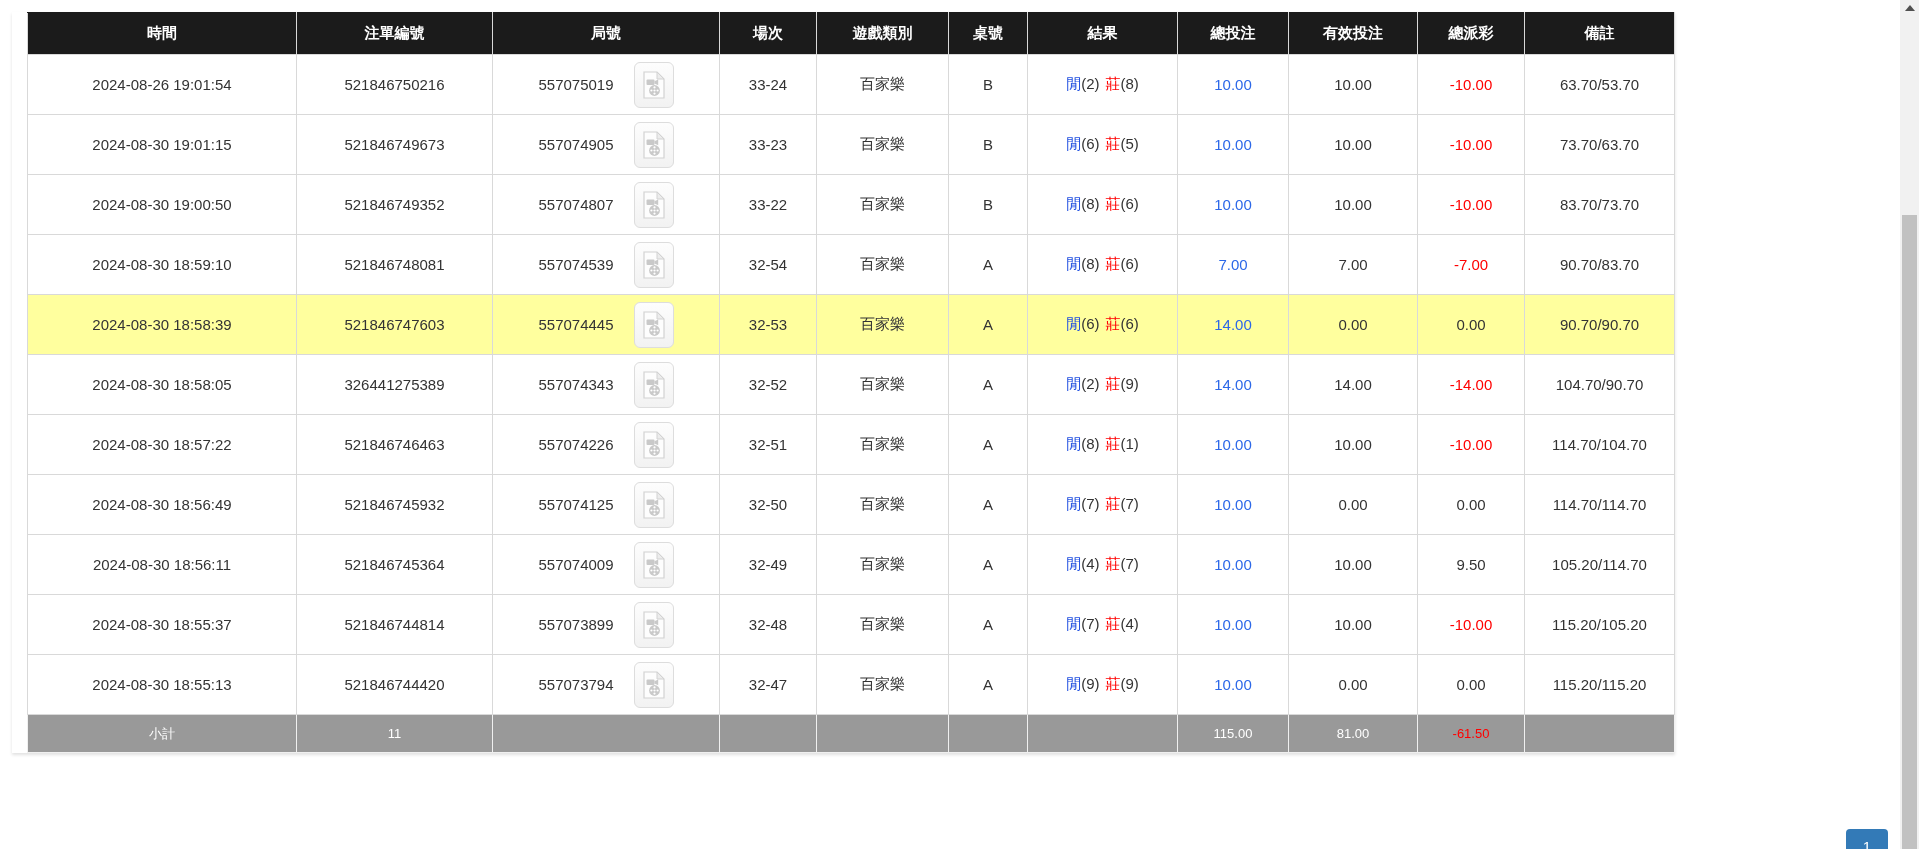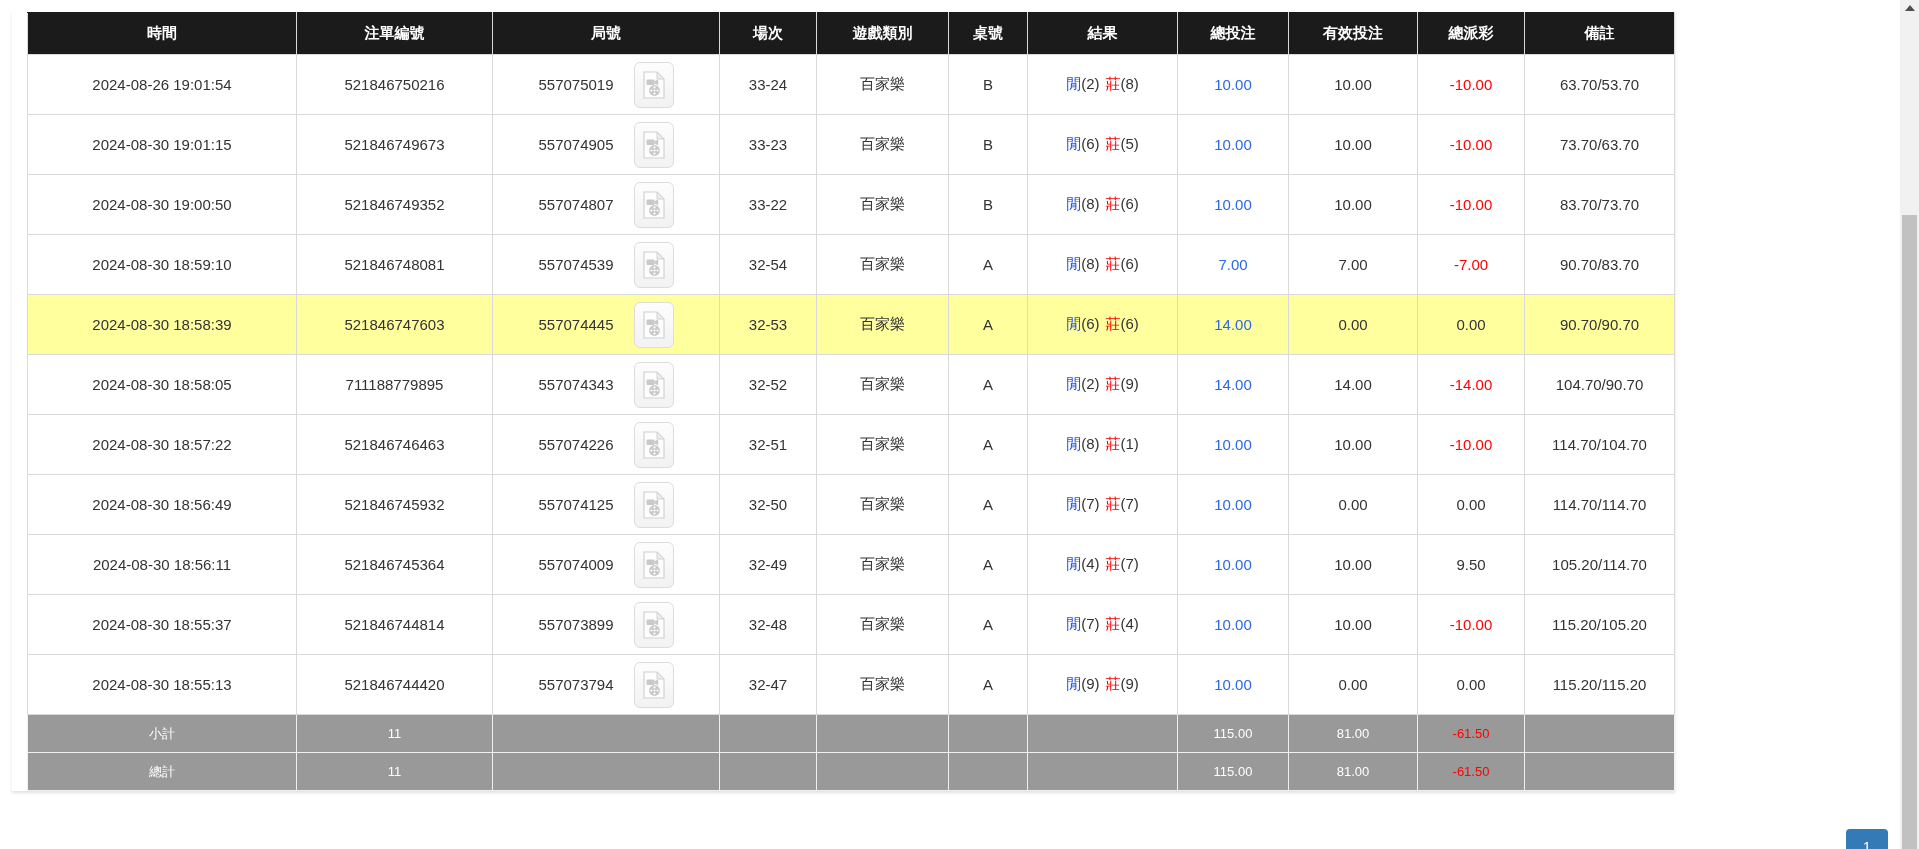--- a/index.html
+++ b/index.html
@@ -301,21 +301,21 @@
           <td>百家樂</td>
           <td>A</td>
           <td><span class="res-player">閒</span><span>(6)</span><span class="res-banker">莊</span><span>(6)</span></td>
           <td class="blue">14.00</td>
           <td>0.00</td>
           <td>0.00</td>
           <td>90.70/90.70</td>
         </tr>
         <tr>
           <td>2024-08-30 18:58:05</td>
-          <td>711188779895</td>
+          <td>326441275389</td>
           <td>
             <span class="round-flex">
               <span>557074343</span>
               <span class="video-btn">
                 <svg width="24" height="28" viewBox="0 0 24 28">
                   <path d="M2 1 h13 l7 7 v19 h-20 z" fill="#fdfdfd" stroke="#d2d2d2" stroke-width="1.2"></path>
                   <path d="M15 1 v7 h7 z" fill="#ececec" stroke="#d2d2d2" stroke-width="1"></path>
                   <rect x="4.5" y="8.5" width="8" height="5.6" rx="1" fill="#c9c9c9"></rect>
                   <path d="M12.5 10.2 L16.2 8.4 v5.8 L12.5 12.4 z" fill="#c9c9c9"></path>
                   <circle cx="12.5" cy="19.5" r="5.4" fill="#c9c9c9"></circle>
@@ -489,33 +489,20 @@
           <td><span class="res-player">閒</span><span>(9)</span><span class="res-banker">莊</span><span>(9)</span></td>
           <td class="blue">10.00</td>
           <td>0.00</td>
           <td>0.00</td>
           <td>115.20/115.20</td>
         </tr>
       </tbody>
     <tbody class="summary" id="summaryRows">
         <tr>
           <td>小計</td>
-          <td>11</td>
-          <td></td>
-          <td></td>
-          <td></td>
-          <td></td>
-          <td></td>
-          <td>115.00</td>
-          <td>81.00</td>
-          <td class="neg">-61.50</td>
-          <td></td>
-        </tr>
-        <tr>
-          <td>總計</td>
           <td>11</td>
           <td></td>
           <td></td>
           <td></td>
           <td></td>
           <td></td>
           <td>115.00</td>
           <td>81.00</td>
           <td class="neg">-61.50</td>
           <td></td>

